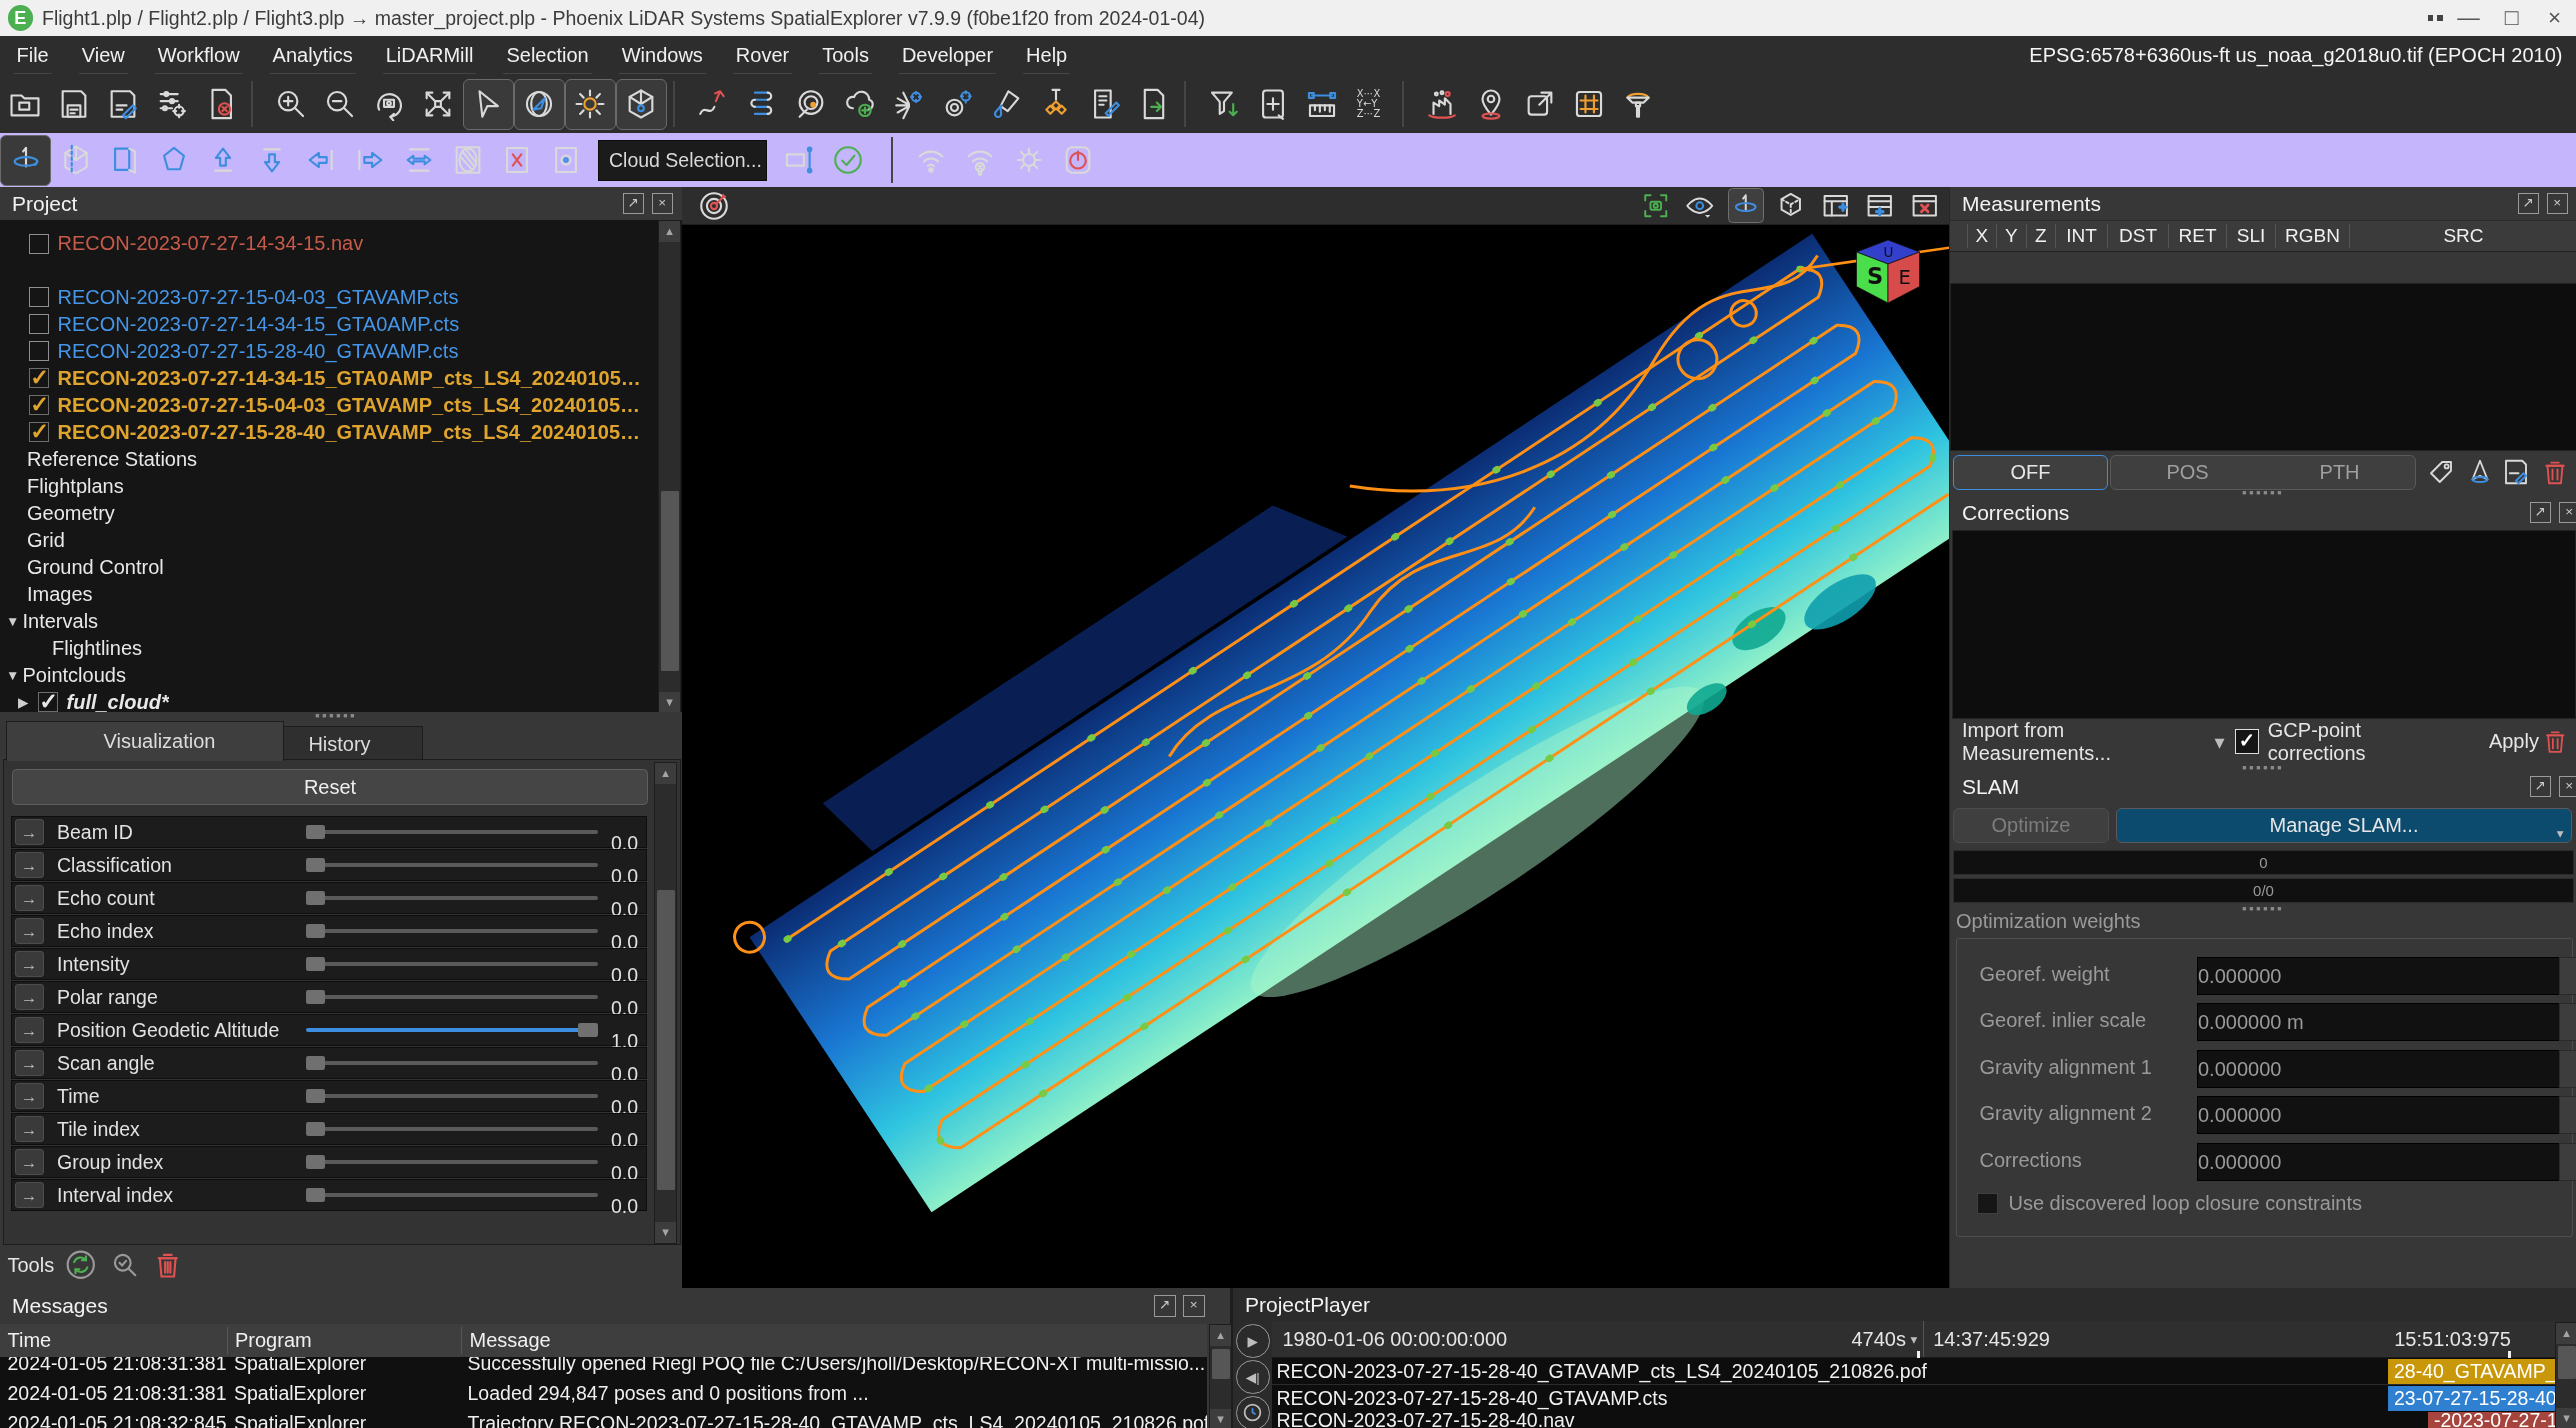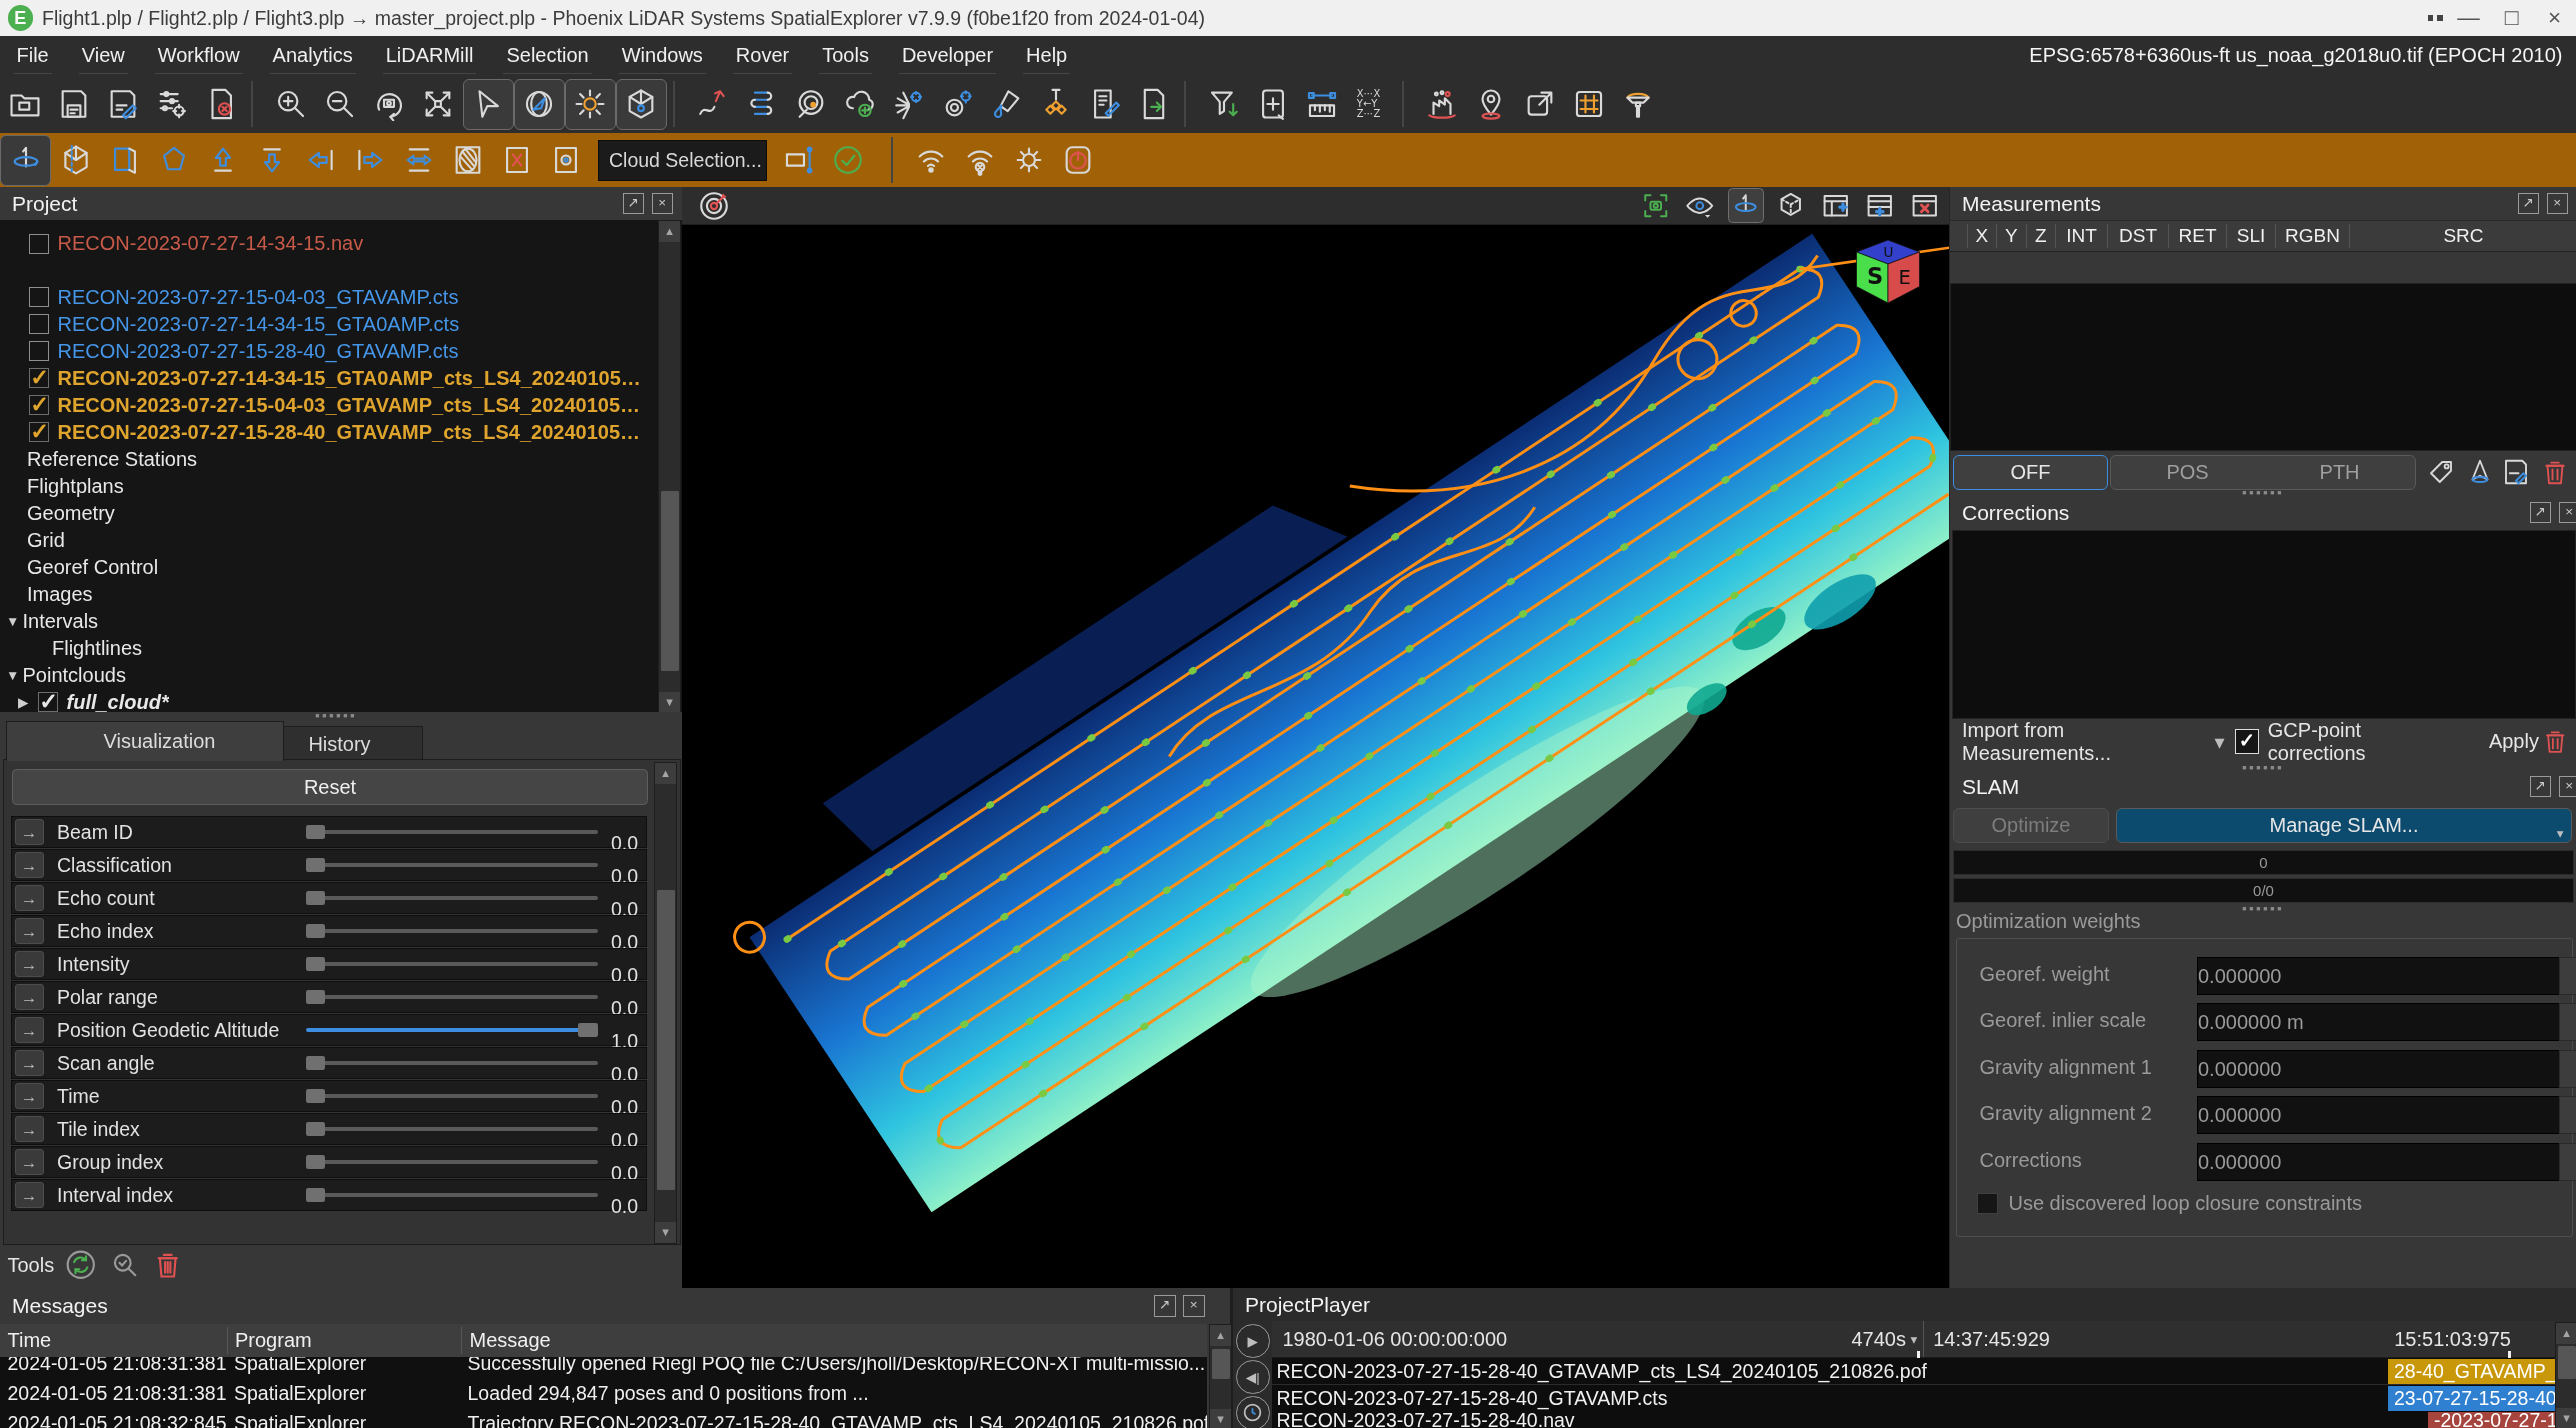--- a/index.html
+++ b/index.html
@@ -19,21 +19,21 @@
   .tinydot{width:5.2px;height:5.2px;background:#444;display:inline-block;margin-right:4.5px;}
 
   
   #menubar{left:0;top:36px;width:2576px;height:39px;background:#2d2d2d;display:flex;align-items:center;}
   .menuitem{padding:0 16.5px;font-size:20px;color:#f0f0f0;height:100%;display:flex;align-items:center;position:relative;}
   .menuitem::after{content:"";position:absolute;left:13.5px;right:13.5px;bottom:1.5px;border-bottom:1.5px solid #454545;}
   #epsg{margin-left:auto;padding-right:13.5px;font-size:20px;color:#f5f5f5;}
 
   
   #toolbar1{left:0;top:75px;width:2576px;height:58px;background:#2d2d2d;display:flex;align-items:center;}
-  #toolbar2{left:0;top:133px;width:2576px;height:54px;background:#a16207;display:flex;align-items:center;border-bottom:0.7px solid #222;}
+  #toolbar2{left:0;top:133px;width:2576px;height:54px;background:#c4b5fd;display:flex;align-items:center;border-bottom:0.7px solid #222;}
   .tbtn{width:49px;height:49px;display:flex;align-items:center;justify-content:center;flex:0 0 auto;border-radius:6px;}
   .tbtn.toggled{background:#3a3a3a;border:1.5px solid #6a6a6a;}
   .tsep{width:7.5px;height:46px;border-left:2.2px solid #454545;margin:0 6px;flex:0 0 auto;}
   .tbtn svg{stroke:#d9d9d9;stroke-width:1.5;fill:none;stroke-linecap:round;stroke-linejoin:round;}
   #cloudsel{width:157px;height:39px;background:#1b1b1b;border:0.7px solid #0c0c0c;color:#d9d9d9;
             font-size:19.5px;display:flex;align-items:center;padding-left:10.5px;margin:0 7.5px;}
 
   
   .panel-hdr{height:33px;font-size:21px;color:#f2f2f2;display:flex;align-items:center;padding-left:12px;}
   .hic{width:19.5px;height:19.5px;border:1.5px solid #9a9a9a;color:#c9c9c9;font-size:13.5px;line-height:18px;
@@ -570,21 +570,21 @@
   <div class="trow" style="top:280px">
       <span style="width:27px"></span>
       <span class="tlabel c-white">Geometry</span>
     </div>
   <div class="trow" style="top:307px">
       <span style="width:27px"></span>
       <span class="tlabel c-white">Grid</span>
     </div>
   <div class="trow" style="top:334px">
       <span style="width:27px"></span>
-      <span class="tlabel c-white">Georef Control</span>
+      <span class="tlabel c-white">Ground Control</span>
     </div>
   <div class="trow" style="top:361px">
       <span style="width:27px"></span>
       <span class="tlabel c-white">Images</span>
     </div>
   <div class="trow" style="top:388px">
       <span class="exp" style="margin-left:3px">▼</span>
       <span class="tlabel c-white">Intervals</span>
     </div>
   <div class="trow" style="top:415px">

